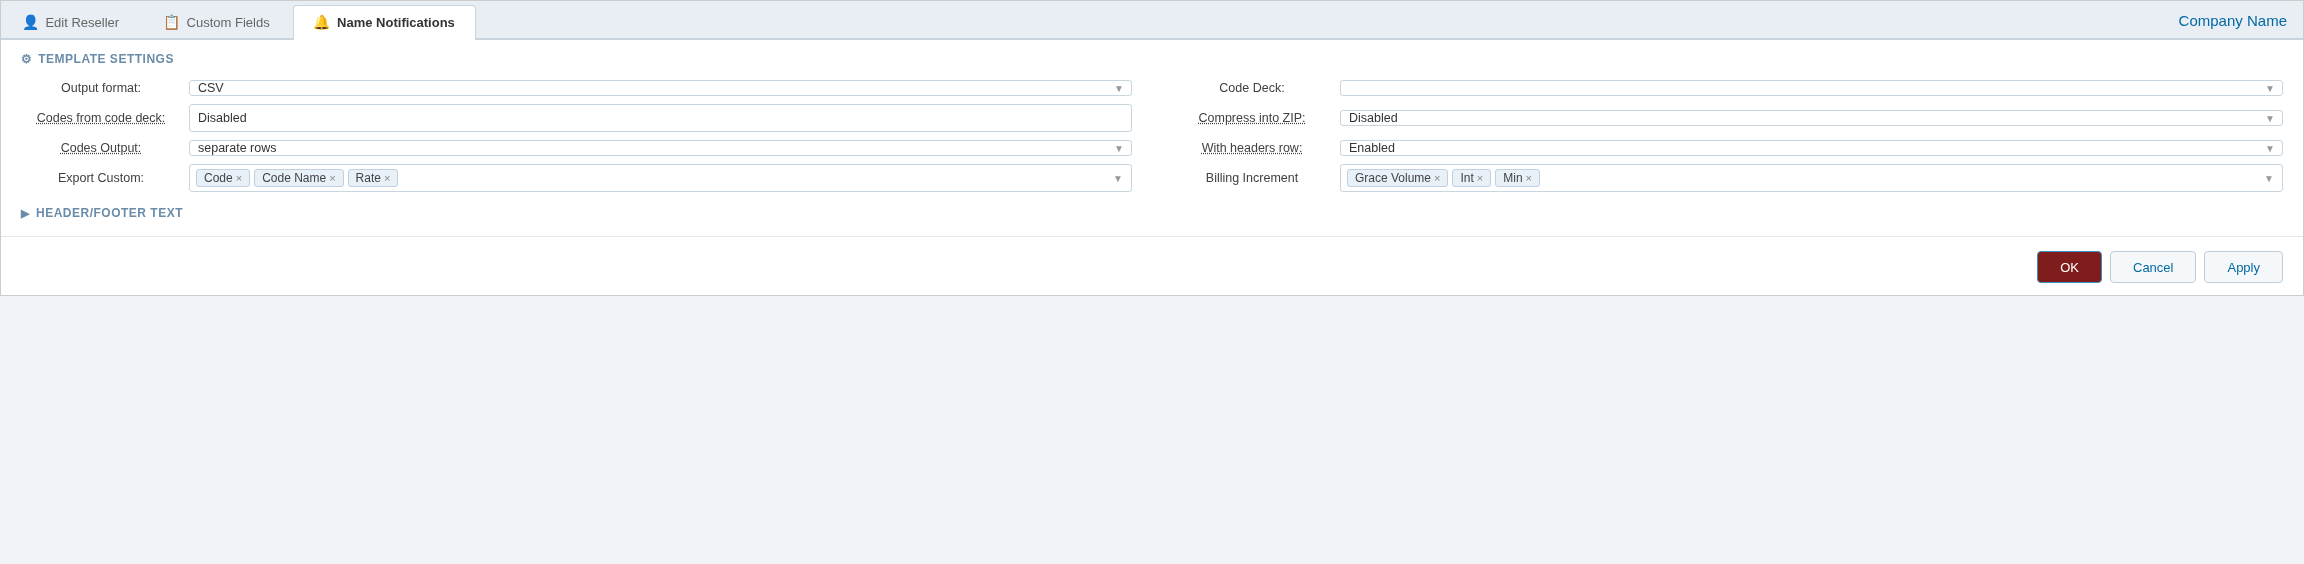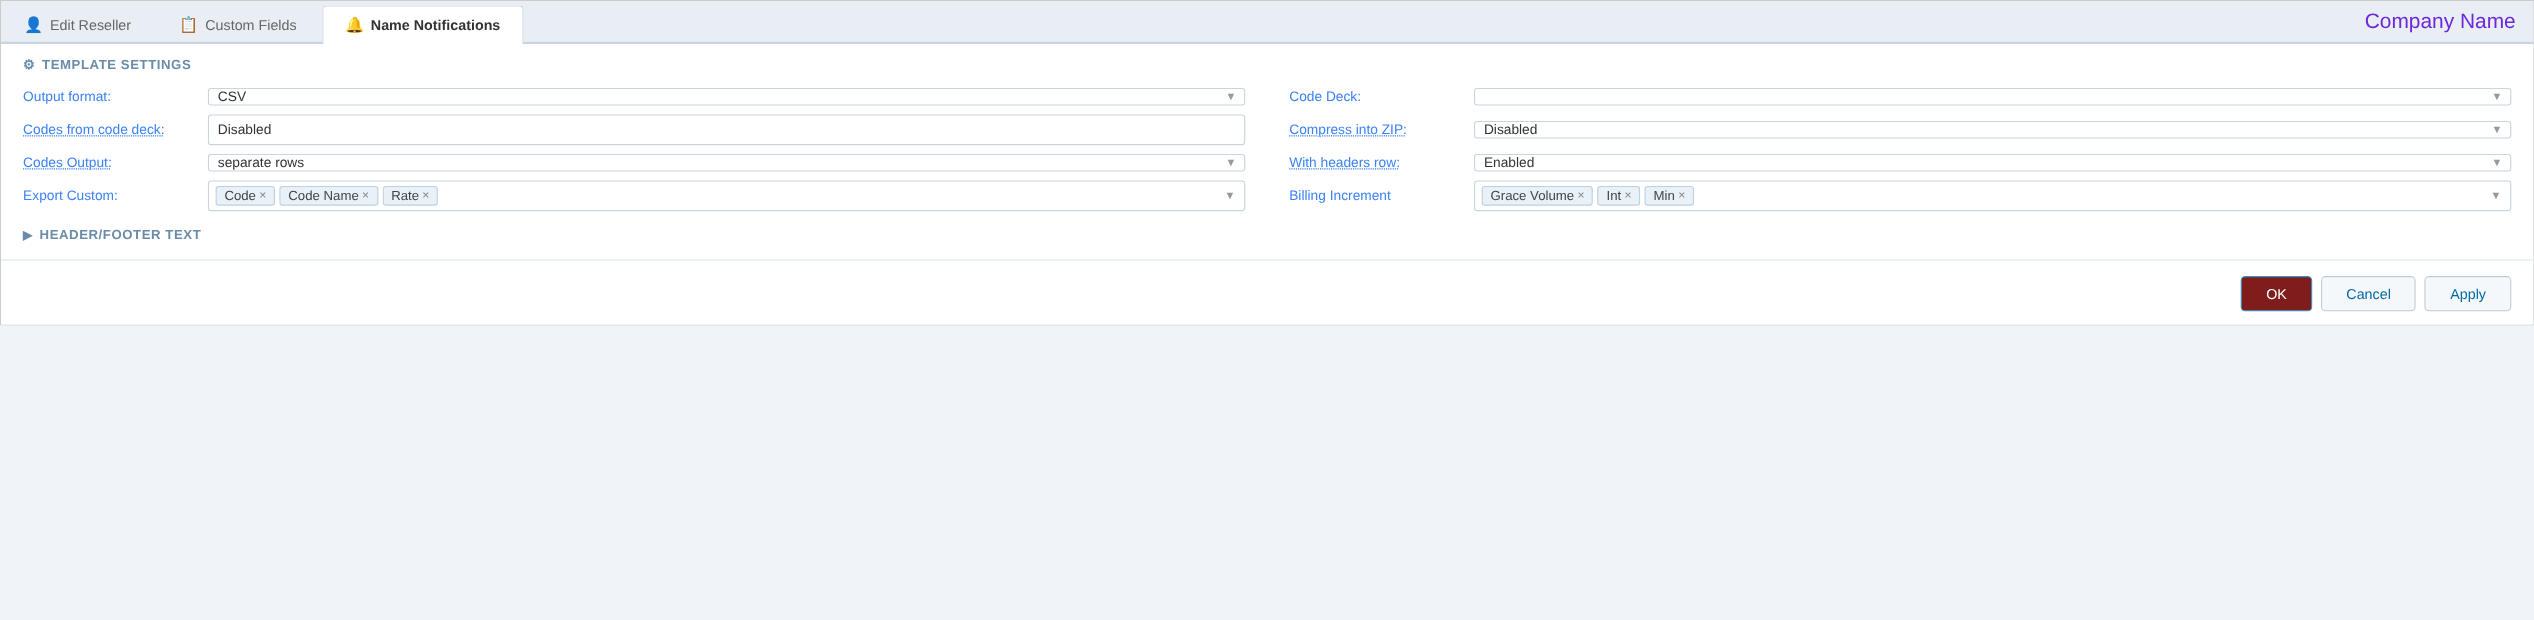--- a/index.html
+++ b/index.html
@@ -54,22 +54,22 @@
 
     .tab-icon {
       font-size: 14px;
     }
 
     .company-name {
       position: absolute;
       right: 16px;
       top: 50%;
       transform: translateY(-50%);
-      color: #6d28d9;
-      font-size: 19px;
+      color: #0369a1;
+      font-size: 15px;
     }
 
     
     .content {
       background: #fff;
       padding: 12px 20px 16px;
     }
 
     .section-header {
       display: flex;
@@ -95,23 +95,23 @@
       gap: 8px 40px;
     }
 
     .form-row {
       display: flex;
       align-items: center;
       gap: 8px;
     }
 
     .form-label {
-      text-align: left;
+      text-align: center;
       min-width: 160px;
-      color: #3b82f6;
+      color: #404040;
       font-size: 12.5px;
       flex-shrink: 0;
     }
 
     .form-label.underline {
       text-decoration: underline;
       text-decoration-style: dotted;
       cursor: help;
     }
 

